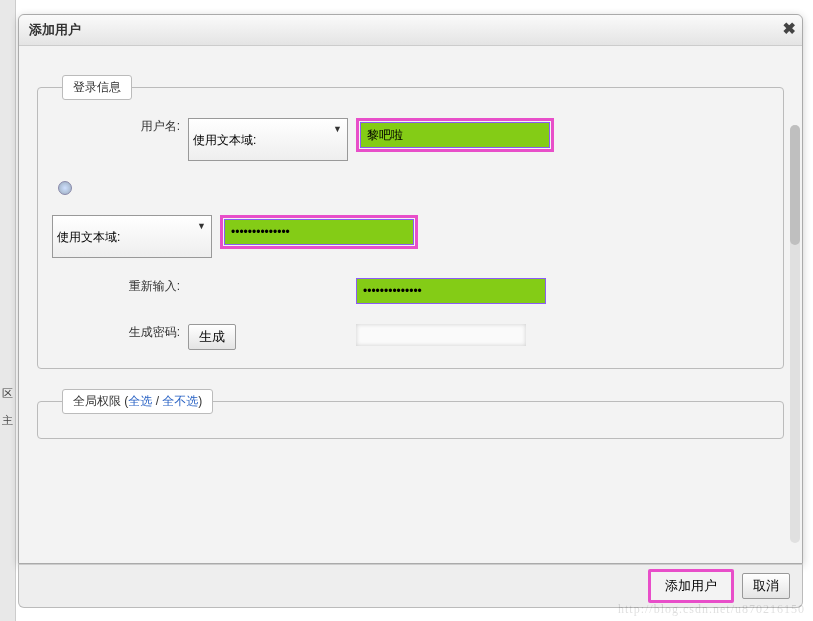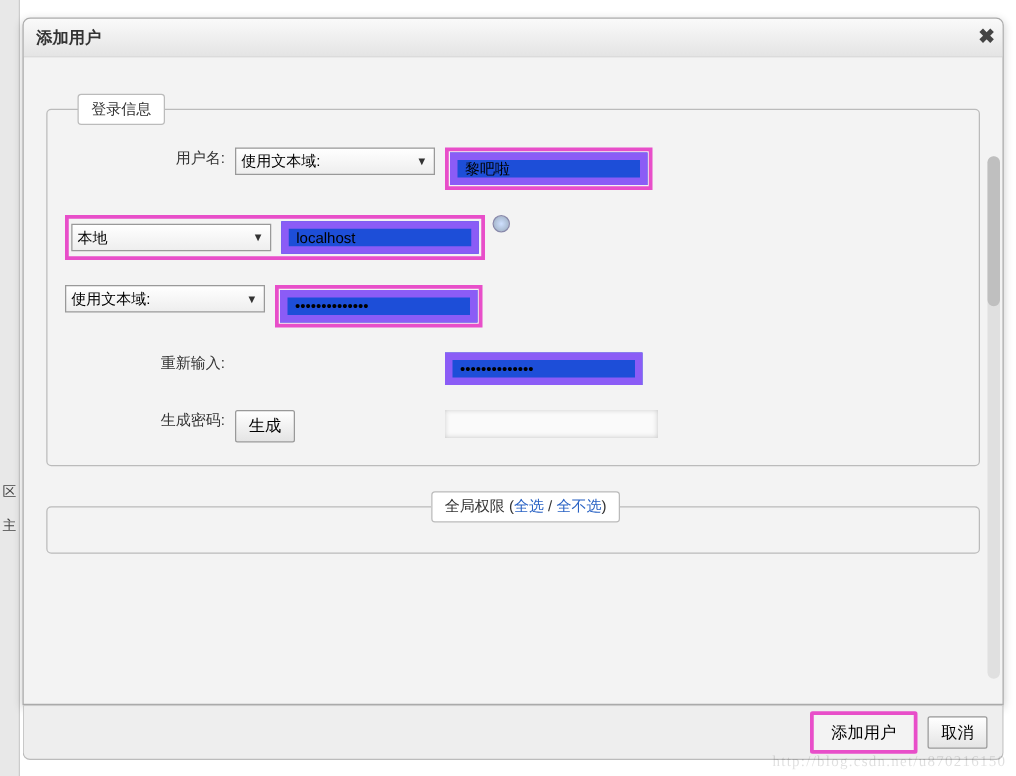--- a/index.html
+++ b/index.html
@@ -17,24 +17,24 @@
 .content { position: absolute; top: 30px; bottom: 0; left: 0; right: 0; overflow-y: auto; padding: 30px 18px; }
 .scroll-ind { position:absolute; right:2px; top:80px; bottom:20px; width:10px; background:#e0e0e0; border-radius:5px;}
 .scroll-thumb{position:absolute;top:0;width:10px;height:120px;background:#bfbfbf;border-radius:5px;}
 
 fieldset { border: 1px solid #bbb; border-radius: 4px; margin-bottom: 20px; padding: 18px 14px 14px 14px; background: #f3f3f3; position: relative; }
 legend { background: #fff; border: 1px solid #bbb; border-radius: 3px; padding: 3px 10px; font-size: 12px; color: #333; margin-left: 10px; }
 legend a { color: #2962c4; text-decoration: none; }
 
 .row { display: flex; align-items: flex-start; margin-bottom: 20px; }
 .row label.lbl { width: 136px; text-align: right; padding-right: 8px; color: #333; }
-.sel { width: 160px; height: 22px; border: 1px solid #999; background: linear-gradient(#fff,#eee); font-size: 12px; padding: 0 4px; appearance: none; position: relative; }
+.sel { width: 160px; height: 43px; border: 1px solid #999; background: linear-gradient(#fff,#eee); font-size: 12px; padding: 0 4px; appearance: none; position: relative; }
 .sel-wrap { position: relative; display: inline-block; }
 .sel-wrap::after { content: "▼"; position: absolute; right: 6px; top: 6px; font-size: 9px; color: #333; pointer-events: none; }
-.txt { width: 158px; height: 26px; border: 6px solid #8b5cf6; padding: 0 6px; font-size: 12px; margin-left: 8px; background: #1d4ed8; font-family: inherit; }
+.txt { width: 190px; height: 26px; border: 1px solid #8b5cf6; padding: 0 6px; font-size: 12px; margin-left: 8px; background: #84cc16; font-family: inherit; }
 .btn-small { border: 1px solid #999; background: linear-gradient(#fff,#e4e4e4); padding: 3px 10px; font-size: 13px; border-radius: 2px; cursor: pointer; }
 
 .hl { border: 3px solid #e84ec9; padding: 1px; display: inline-block; }
 .hl .txt, .hl .sel { margin: 0; }
 .hl-row { border: 3px solid #e84ec9; padding: 2px; display: inline-flex; align-items: center; }
 
 .radio-row { margin: 4px 0; font-size: 12px; color: #444; display:flex; align-items:center; }
 .radio-row input { margin-right: 6px; }
 
 .footer-bar { position: absolute; left: 18px; right: 10px; bottom: 13px; height: 44px; background: #eee; border: 1px solid #bbb; border-top: 1px solid #ccc; display: flex; justify-content: flex-end; align-items: center; padding: 0 12px; gap: 8px; border-radius: 0 0 6px 6px; }
@@ -69,24 +69,20 @@
     <fieldset>
       <legend>登录信息</legend>
 
       <div class="row">
         <label class="lbl">用户名:</label>
         <span class="sel-wrap"><select class="sel"><option>使用文本域:</option></select></span>
         <span class="hl" style="margin-left:8px;"><input class="txt" type="text" value="黎吧啦" style=""></span>
       </div>
 
       <div class="row">
-        <span class="hl-row">
-          <span class="sel-wrap"><select class="sel"><option>本地</option></select></span>
-          <input class="txt" type="text" value="localhost" style="">
-        </span>
         <span class="help-icon"></span>
       </div>
 
       <div class="row">
         <span class="sel-wrap"><select class="sel"><option>使用文本域:</option></select></span>
         <span class="hl" style="margin-left:8px;"><input class="txt" type="text" value="••••••••••••••" style=""></span>
       </div>
 
       <div class="row">
         <label class="lbl">重新输入:</label>
@@ -96,21 +92,21 @@
 
       <div class="row" style="margin-bottom:4px;">
         <label class="lbl">生成密码:</label>
         <button class="btn-small">生成</button>
         <span style="width:112px;"></span>
         <div class="blur-box"></div>
       </div>
     </fieldset>
 
 
-    <fieldset style="min-height:28px; padding-bottom:6px;text-align:center;">
+    <fieldset style="min-height:28px; padding-bottom:6px;">
       <legend>
         <span>全局权限 (</span><a href="#">全选</a><span> / </span><a href="#">全不选</a><span>)</span>
       </legend>
     </fieldset>
   </div>
 </div>
 
 <div class="footer-bar">
   <button class="btn-small primary-hl">添加用户</button>
   <button class="btn-small">取消</button>

